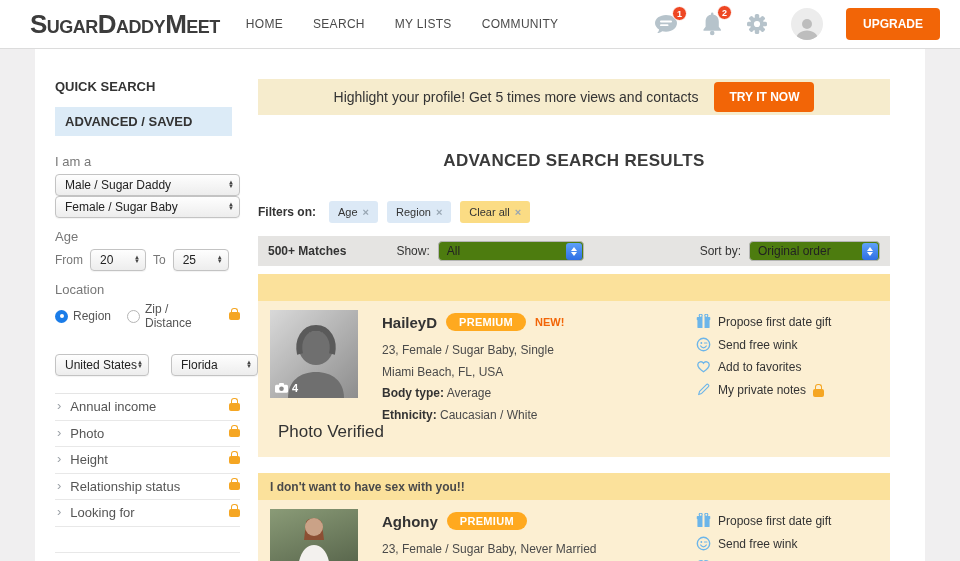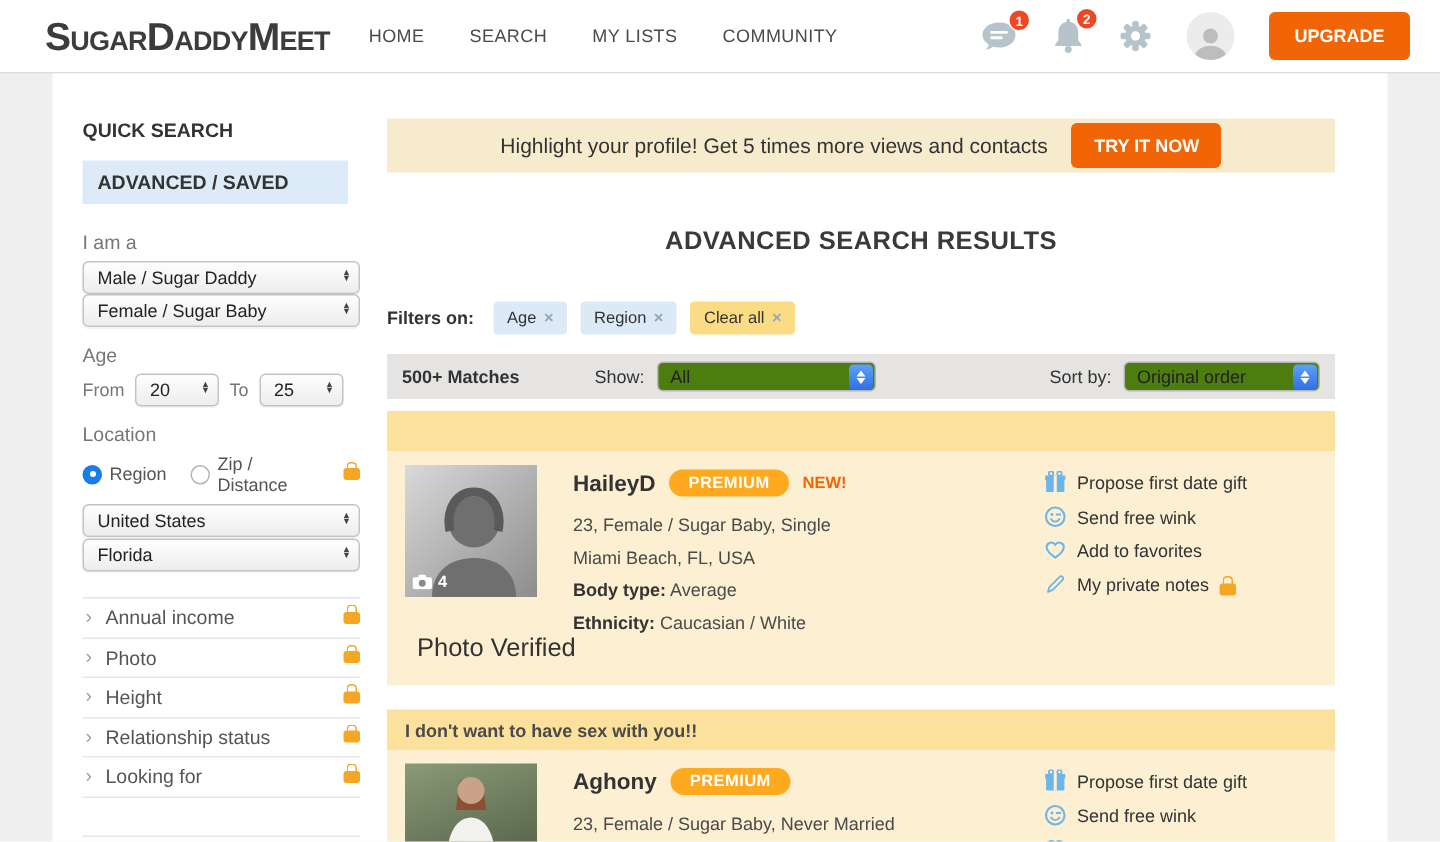--- a/index.html
+++ b/index.html
@@ -30,21 +30,21 @@
   .select .txt{flex:1;white-space:nowrap;overflow:hidden}
   .arrows{display:flex;flex-direction:column;line-height:.6;font-size:6px;color:#444;text-align:center}
   .age-row{display:flex;align-items:center;gap:7px;font-size:12px;color:#777}
   .select.small{width:56px}
   .radio-row{display:flex;align-items:center;gap:16px;width:185px;margin-top:4px}
   .radio{display:flex;align-items:center;gap:5px;font-size:12px;color:#555;cursor:pointer}
   .rdot{width:13px;height:13px;border-radius:50%;background:#1a7ce8;position:relative;flex-shrink:0}
   .rdot::after{content:"";position:absolute;left:4.5px;top:4.5px;width:4px;height:4px;border-radius:50%;background:#fff}
   .rdot.off{background:#fff;border:1px solid #b5b5b5}
   .rdot.off::after{display:none}
-  .stack{display:flex;flex-direction:column;gap:1px;margin-top:6px}
+  .stack{display:flex;flex-direction:row;gap:22px;margin-top:24px}
   .locked-list{width:185px;margin-top:17px;border-top:1px solid #e5e5e5}
   .locked-row{display:flex;align-items:center;height:26.5px;border-bottom:1px solid #e8e8e8;font-size:13px;color:#555;cursor:pointer}
   .chev{color:#9aa0a6;font-size:13px;margin:0 9px 2px 2px}
   .lock{position:relative;width:11px;height:8px;background:#f5a623;border-radius:2px;display:inline-block;flex-shrink:0}
   .lock::before{content:"";position:absolute;top:-4.5px;left:2px;width:4.5px;height:5px;border:1.6px solid #f5a623;border-bottom:none;border-radius:3px 3px 0 0}
   .ml-auto{margin-left:auto}
 
   
   .banner{height:36px;background:#f6eccd;display:flex;align-items:center;justify-content:center;gap:16px}
   .banner-text{font-size:14px;color:#333}

